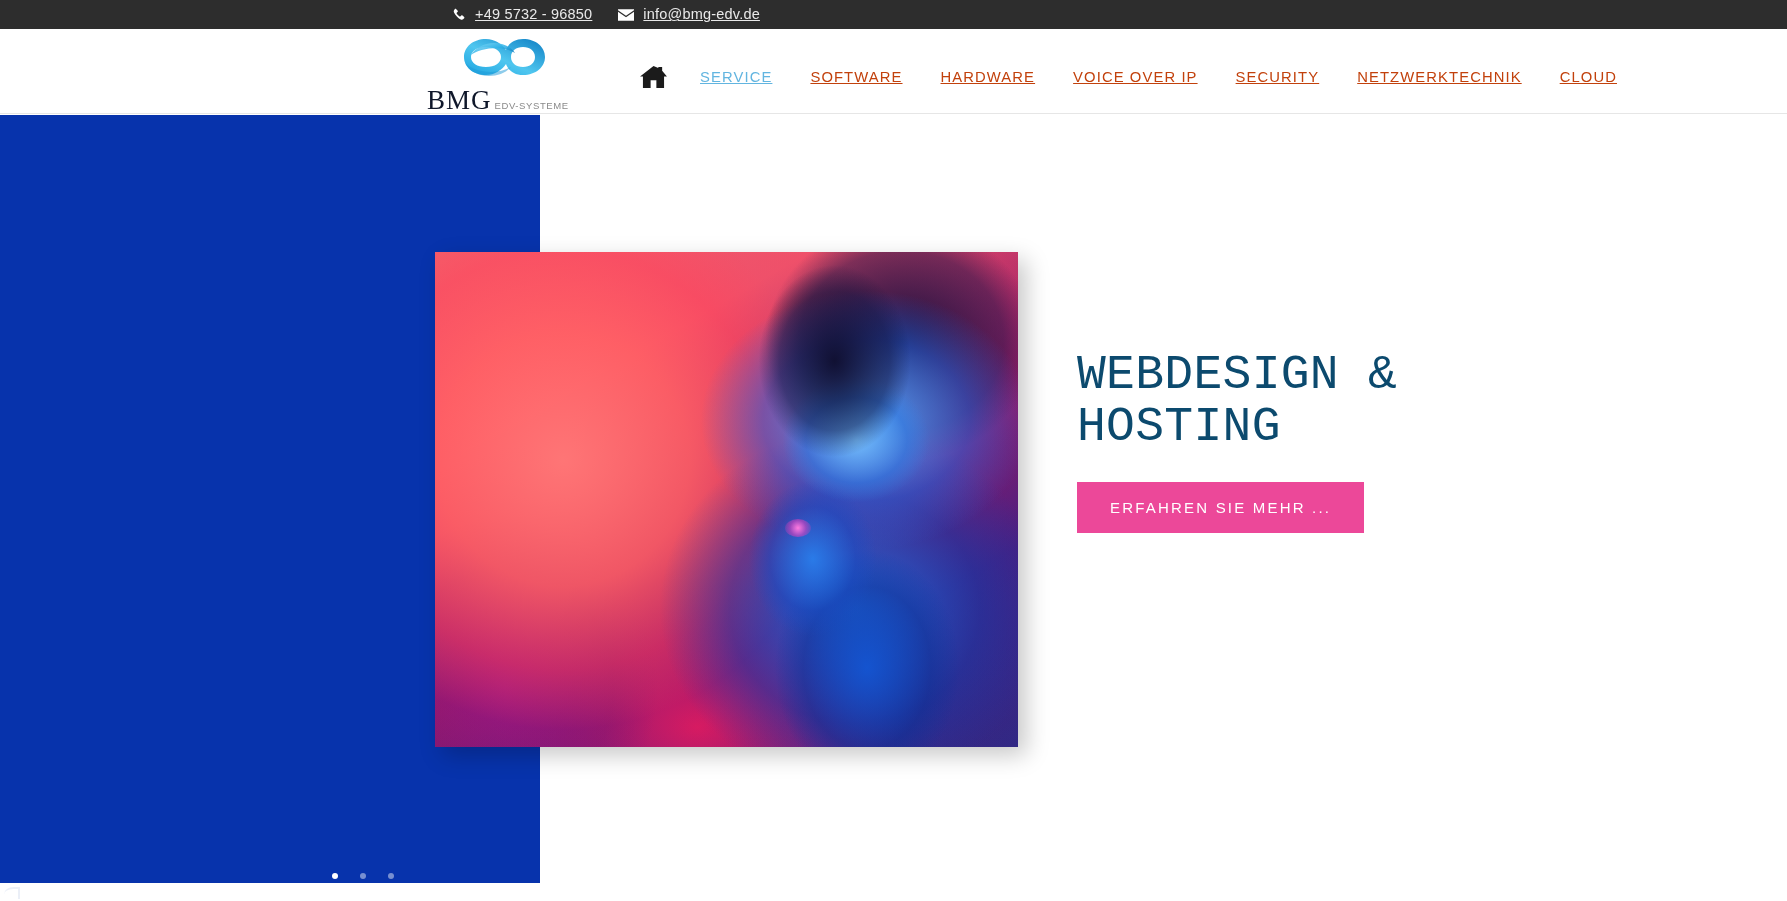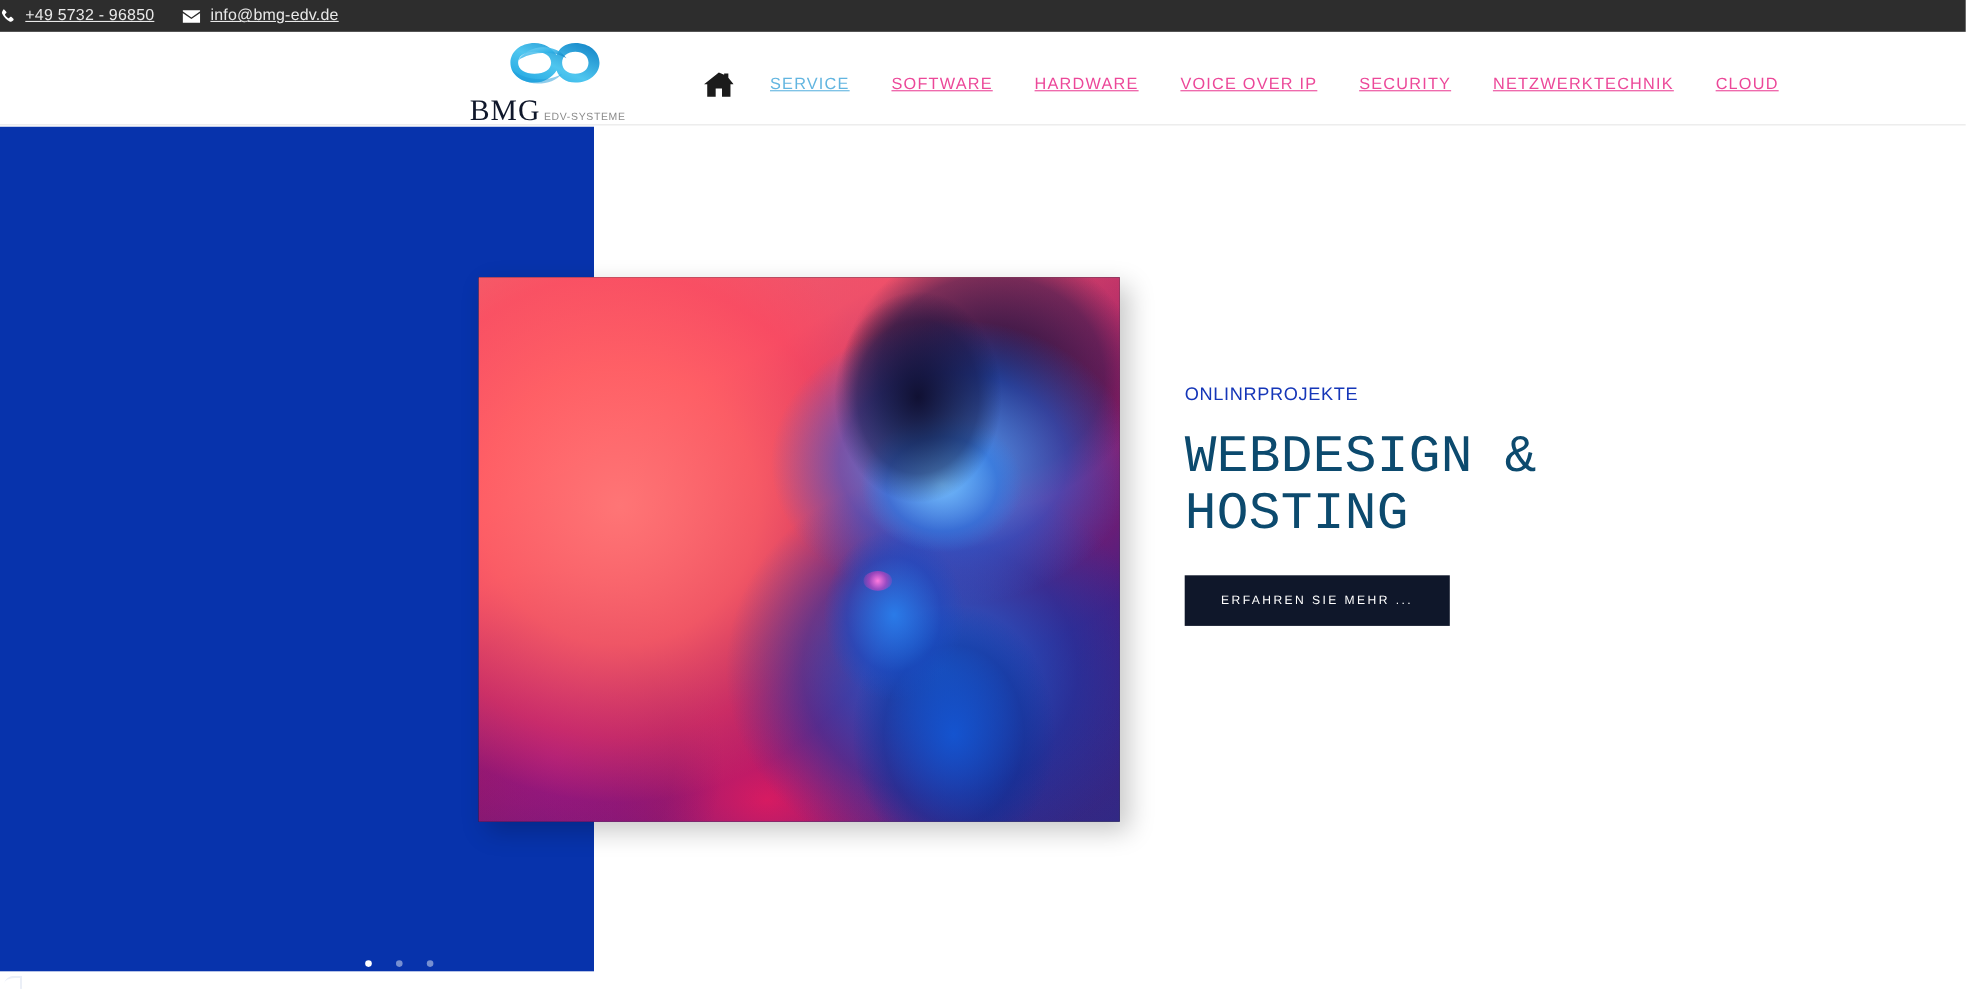--- a/index.html
+++ b/index.html
@@ -13,21 +13,21 @@
 
   
   .topbar {
     position: absolute;
     top: 0; left: 0;
     width: 1787px;
     height: 29px;
     background: #2d2d2d;
     display: flex;
     align-items: center;
-    justify-content: flex-start;
+    justify-content: center;
     padding-right: 575px;
     gap: 26px;
   }
   .topbar-item {
     display: flex;
     align-items: center;
     gap: 9px;
     color: #e9e9e9;
     font-size: 14.5px;
     letter-spacing: 0.2px;
@@ -89,21 +89,21 @@
   }
   .nav-home {
     display: flex;
     align-items: center;
     padding: 0 14px 0 0;
   }
   .nav-home svg { display: block; fill: #1b1b1b; }
   .nav-item {
     font-size: 14.8px;
     letter-spacing: 1.1px;
-    color: #ec4899;
+    color: #c2410c;
     text-transform: uppercase;
     padding: 0 19px;
     white-space: nowrap;
     cursor: pointer;
   }
   .nav-item.active { color: #62b5e0; }
 
   
   .hero {
     position: absolute;
@@ -203,23 +203,23 @@
     font-family: Liberation Mono, monospace;
   }
   .hero-sub {
     font-size: 17px;
     color: #4a4a4a;
     letter-spacing: 0.1px;
     margin-bottom: 38px;
   }
   .cta-button {
     display: inline-block;
-    background: #0f172a;
+    background: #ec4899;
     color: #ffffff;
-    font-size: 11px;
+    font-size: 15px;
     letter-spacing: 2.2px;
     text-transform: uppercase;
     padding: 17px 33px;
     border: none;
     cursor: pointer;
     font-family: "Liberation Sans", sans-serif;
   }
 
   .page-corner {
     position: absolute;
@@ -308,20 +308,19 @@
     <div class="glow"></div>
   </div>
 
   <div class="hero-dots">
     <span class="dot active"></span>
     <span class="dot"></span>
     <span class="dot"></span>
   </div>
 
   <div class="hero-copy">
-    <div class="eyebrow">ONLINRPROJEKTE</div>
     <h1 class="hero-title">WEBDESIGN &amp;
 HOSTING</h1>
     <button class="cta-button">ERFAHREN SIE MEHR ...</button>
   </div>
 
   <div class="page-corner"></div>
 </section>
 
 </body></html>

